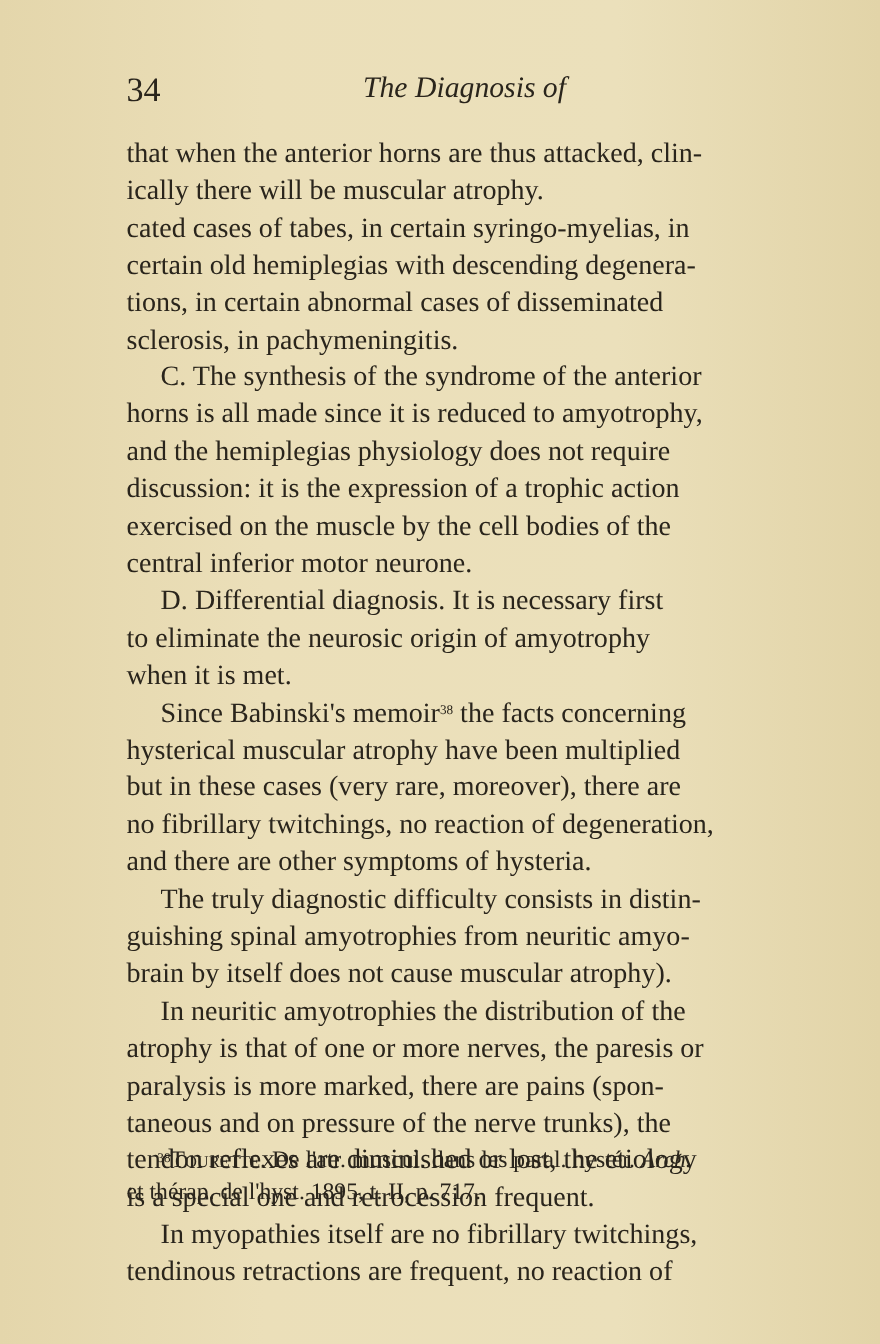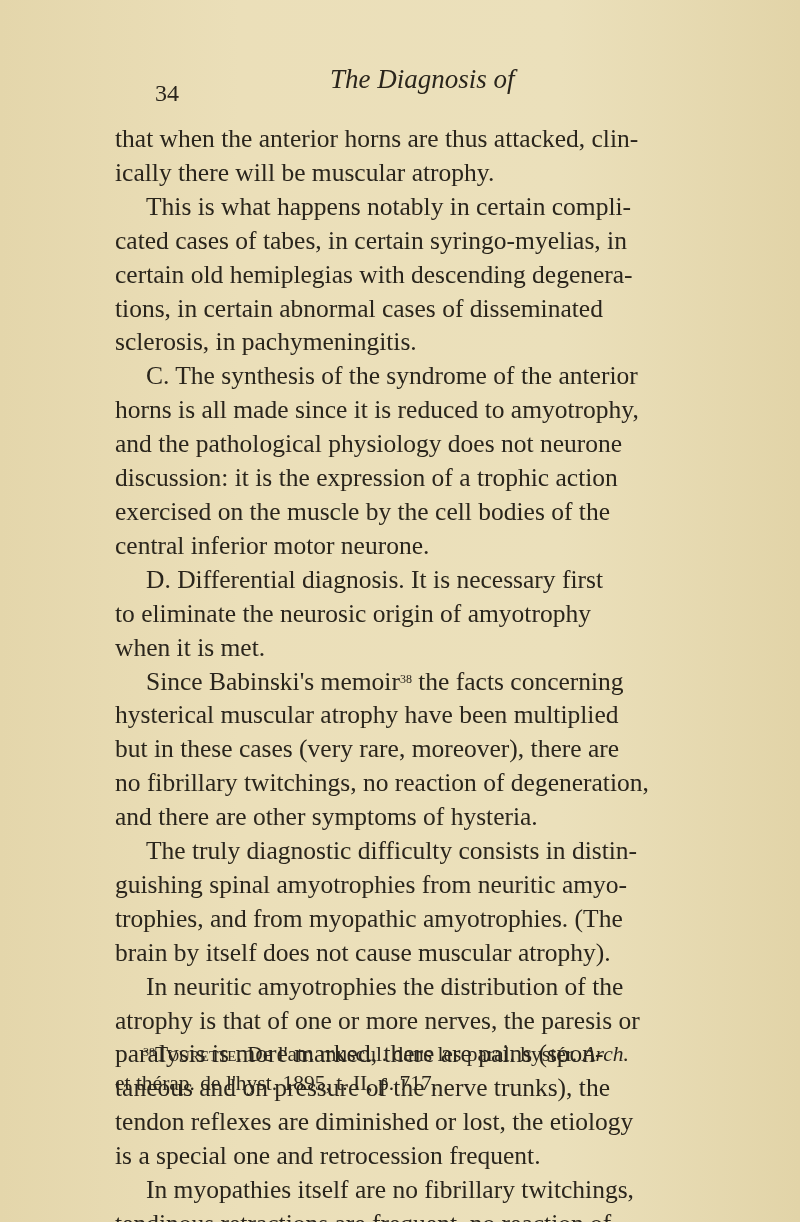--- a/index.html
+++ b/index.html
@@ -1,21 +1,21 @@
 <!DOCTYPE html>
 <html><head>
 <meta charset="utf-8">
 <style>
   html,body{margin:0;padding:0;}
   body{width:800px;height:1222px;background:#e8dcb4;position:relative;overflow:hidden;
     font-family:"Liberation Serif","DejaVu Serif",serif;color:#2a251c;}
   .page{position:absolute;left:0;top:0;width:800px;height:1222px;
     background:linear-gradient(90deg,#e4d6ab 0%,#ebdfb9 30%,#ebe0bb 70%,#e2d4a8 100%);}
   .header{position:absolute;top:64px;left:115px;width:570px;height:40px;}
-  .pagenum{position:absolute;left:0;top:16px;font-size:24px;margin-left:40px;}
+  .pagenum{position:absolute;left:0;top:0;font-size:31px;}
   .runhead{position:absolute;left:215px;top:0;font-size:27px;font-style:italic;text-align:right;}
   .body{position:absolute;left:115px;top:122px;width:590px;font-size:25.5px;line-height:33.9px;}
   .line{white-space:nowrap;display:block;}
   .ind{padding-left:31px;}
   .fn{position:absolute;left:115px;top:1040px;width:600px;font-size:21.5px;line-height:29px;}
   .sc{font-variant:small-caps;}
   sup{font-size:12px;vertical-align:top;position:relative;top:-2px;text-align:right;}
   .fnind{padding-left:28px;}
   i{font-style:italic;}
 </style>
@@ -24,42 +24,40 @@
 
 <div class="page">
   <div class="header">
     <span class="pagenum">34</span>
     <span class="runhead">The Diagnosis of</span>
   </div>
 
   <div class="body" id="body">
       <span class="line">that when the anterior horns are thus attacked, clin-</span>
       <span class="line">ically there will be muscular atrophy.</span>
-      <span class="line ind">This is what happens notably in certain compli-</span>
       <span class="line">cated cases of tabes, in certain syringo-myelias, in</span>
       <span class="line">certain old hemiplegias with descending degenera-</span>
       <span class="line">tions, in certain abnormal cases of disseminated</span>
       <span class="line">sclerosis, in pachymeningitis.</span>
       <span class="line ind">C. The synthesis of the syndrome of the anterior</span>
       <span class="line">horns is all made since it is reduced to amyotrophy,</span>
-      <span class="line">and the pathological physiology does not neurone</span>
+      <span class="line">and the hemiplegias physiology does not require</span>
       <span class="line">discussion: it is the expression of a trophic action</span>
       <span class="line">exercised on the muscle by the cell bodies of the</span>
       <span class="line">central inferior motor neurone.</span>
       <span class="line ind">D. Differential diagnosis. It is necessary first</span>
       <span class="line">to eliminate the neurosic origin of amyotrophy</span>
       <span class="line">when it is met.</span>
       <span class="line ind">Since Babinski's memoir<sup>38</sup> the facts concerning</span>
       <span class="line">hysterical muscular atrophy have been multiplied</span>
       <span class="line">but in these cases (very rare, moreover), there are</span>
       <span class="line">no fibrillary twitchings, no reaction of degeneration,</span>
       <span class="line">and there are other symptoms of hysteria.</span>
       <span class="line ind">The truly diagnostic difficulty consists in distin-</span>
       <span class="line">guishing spinal amyotrophies from neuritic amyo-</span>
-      <span class="line">trophies, and from myopathic amyotrophies. (The</span>
       <span class="line">brain by itself does not cause muscular atrophy).</span>
       <span class="line ind">In neuritic amyotrophies the distribution of the</span>
       <span class="line">atrophy is that of one or more nerves, the paresis or</span>
       <span class="line">paralysis is more marked, there are pains (spon-</span>
       <span class="line">taneous and on pressure of the nerve trunks), the</span>
       <span class="line">tendon reflexes are diminished or lost, the etiology</span>
       <span class="line">is a special one and retrocession frequent.</span>
       <span class="line ind">In myopathies itself are no fibrillary twitchings,</span>
       <span class="line">tendinous retractions are frequent, no reaction of</span>
     </div>

